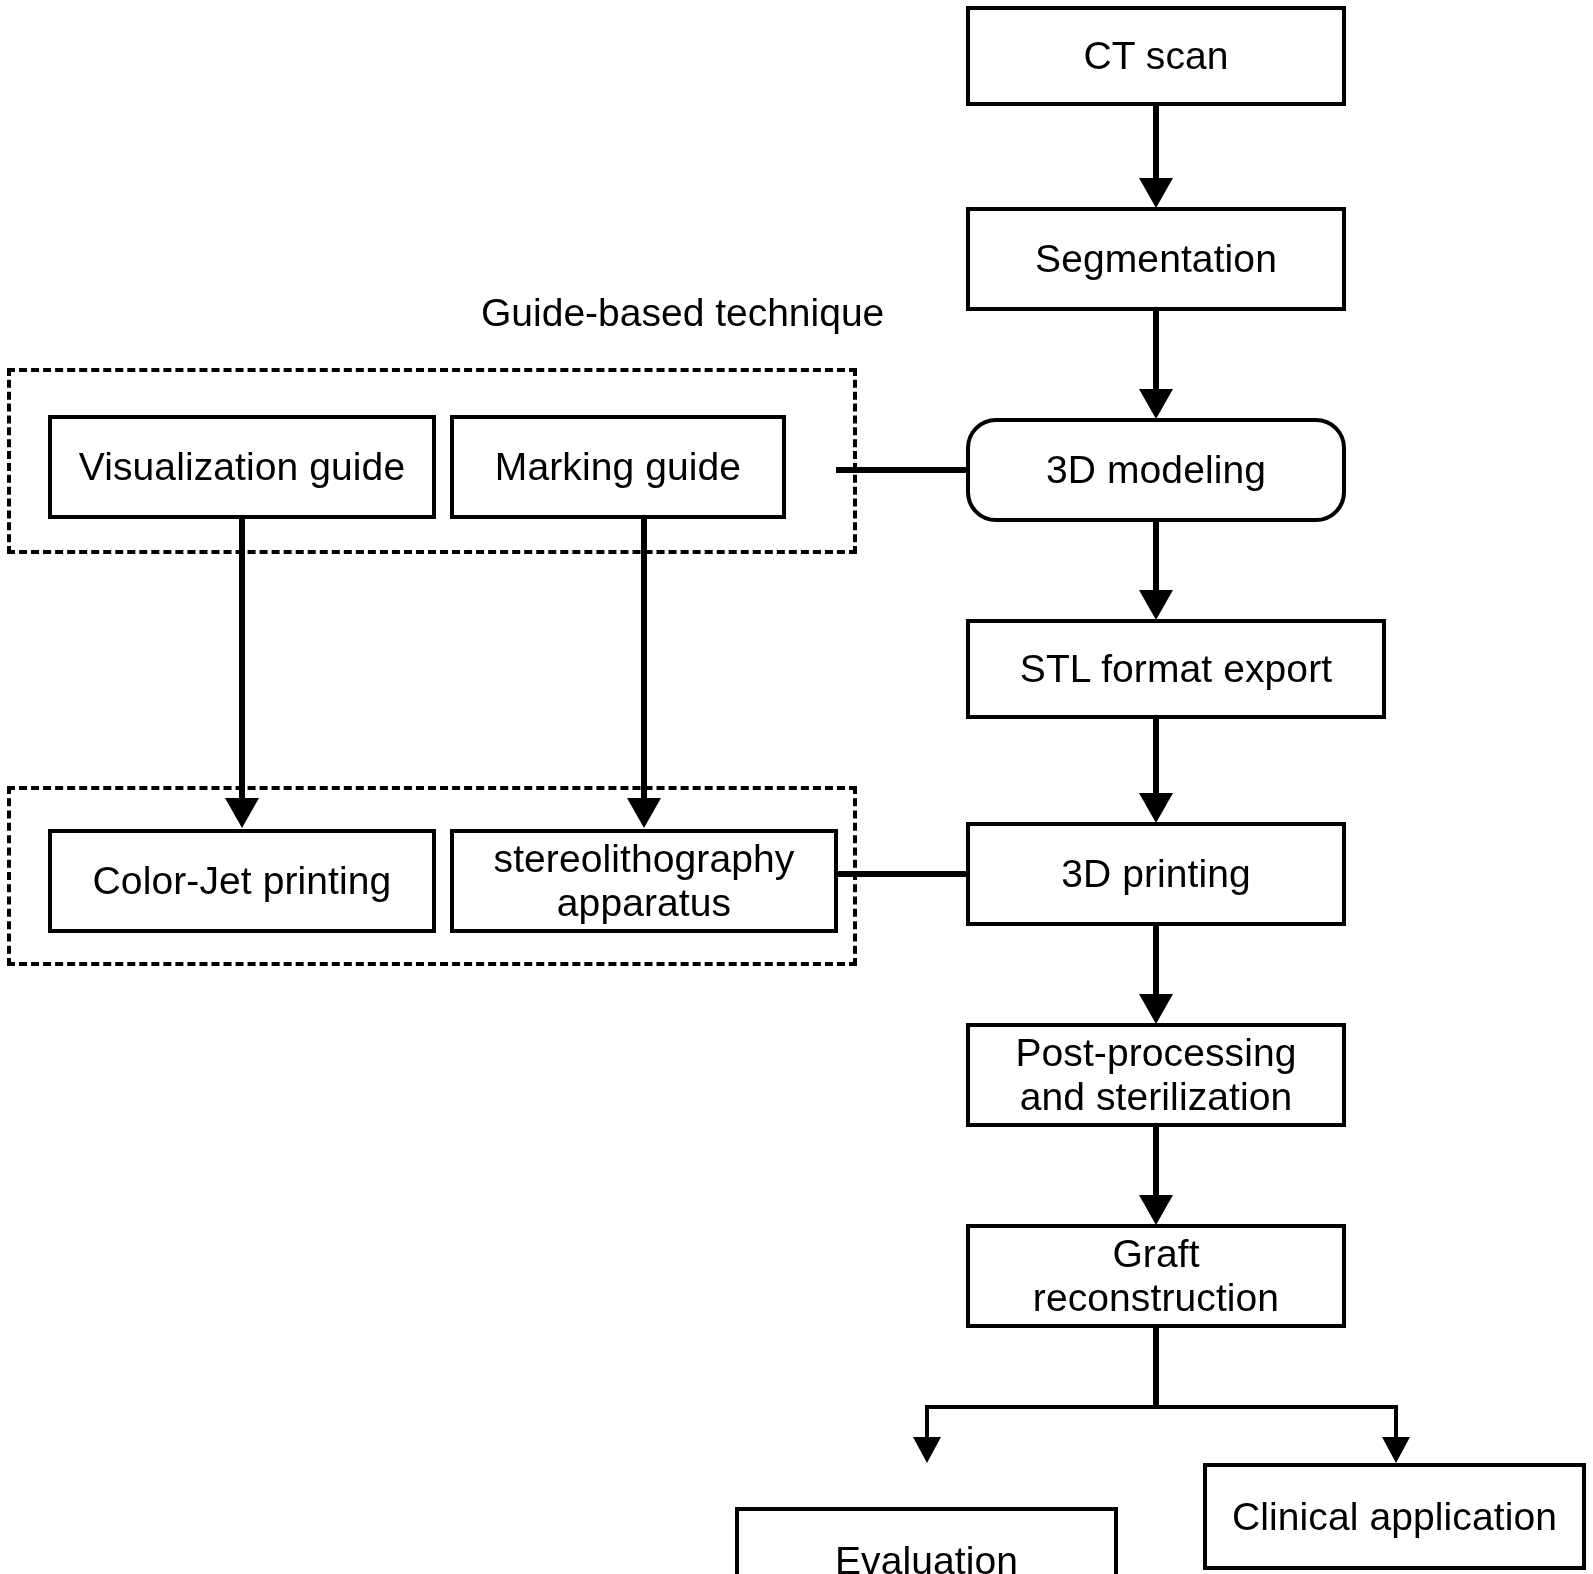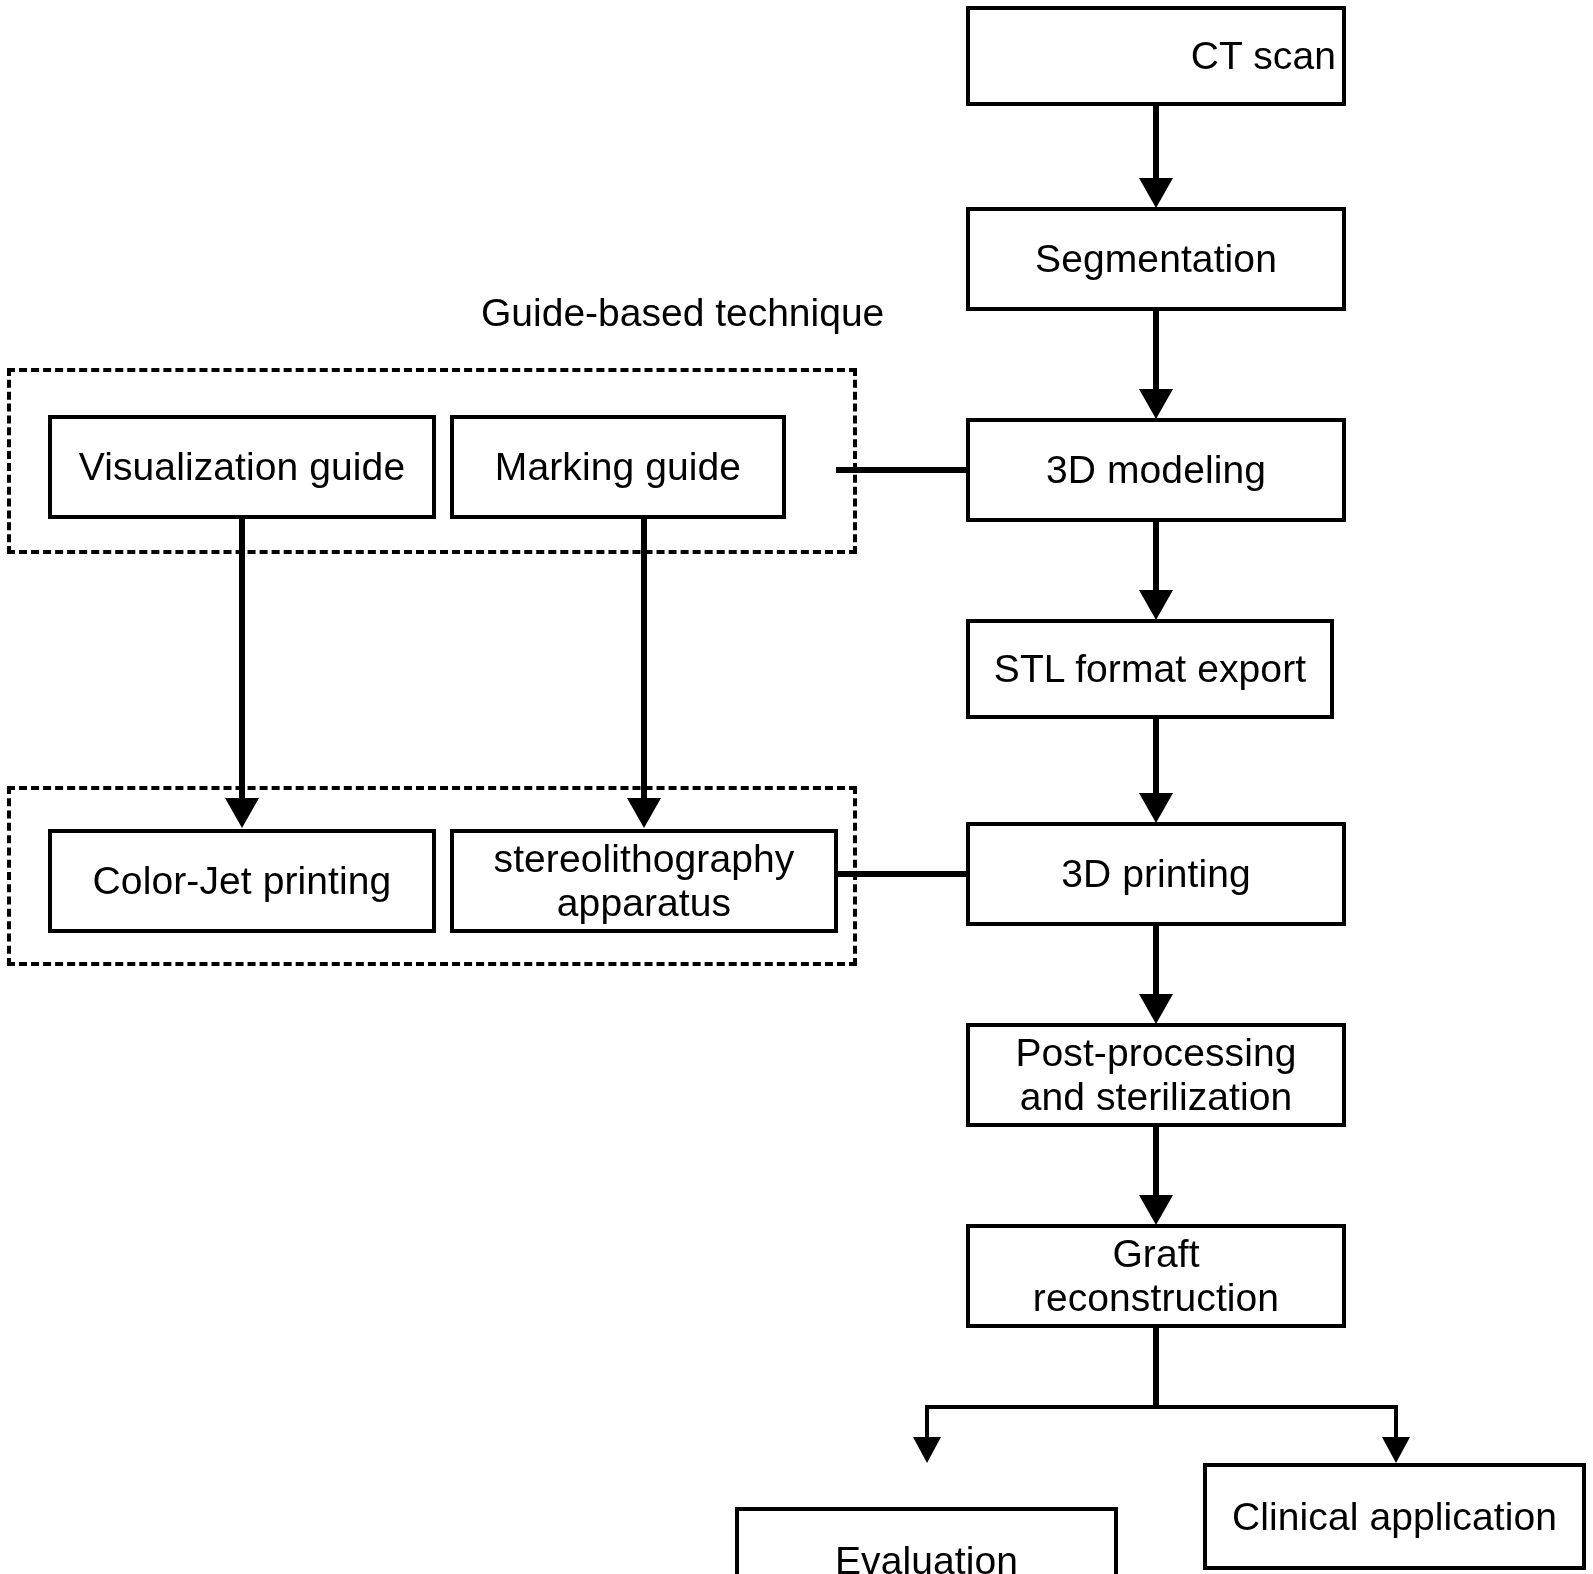--- a/index.html
+++ b/index.html
@@ -111,33 +111,33 @@
     <span>Color-Jet printing</span>
   </div>
 
   <div class="node" style="left:450px; top:829px; width:388px; height:104px;">
     <div>
       <span>stereolithography</span>
       <span>apparatus</span>
     </div>
   </div>
 
-  <div class="node" style="left:966px; top:6px; width:380px; height:100px;justify-content:flex-end;">
+  <div class="node" style="left:966px; top:6px; width:380px; height:100px;">
     <span>CT scan</span>
   </div>
 
   <div class="node" style="left:966px; top:207px; width:380px; height:104px;">
     <span>Segmentation</span>
   </div>
 
-  <div class="node" style="left:966px; top:418px; width:380px; height:104px;">
+  <div class="node" style="left:966px; top:418px; width:380px; height:104px;border-radius:30px;">
     <span>3D modeling</span>
   </div>
 
-  <div class="node" style="left:966px; top:619px; width:368px; height:100px;">
+  <div class="node" style="left:966px; top:619px; width:420px; height:100px;">
     <span>STL format export</span>
   </div>
 
   <div class="node" style="left:966px; top:822px; width:380px; height:104px;">
     <span>3D printing</span>
   </div>
 
   <div class="node" style="left:966px; top:1023px; width:380px; height:104px;">
     <div>
       <span>Post-processing</span>

